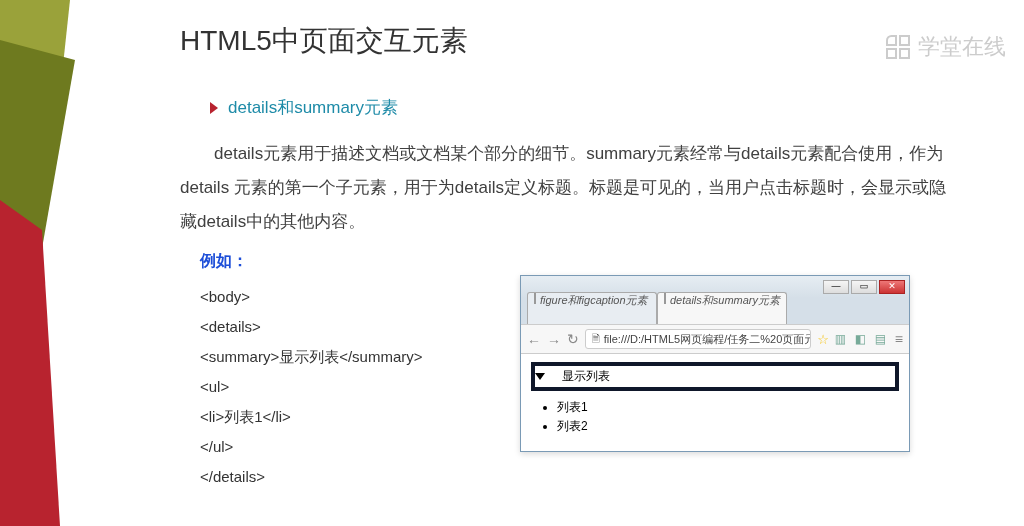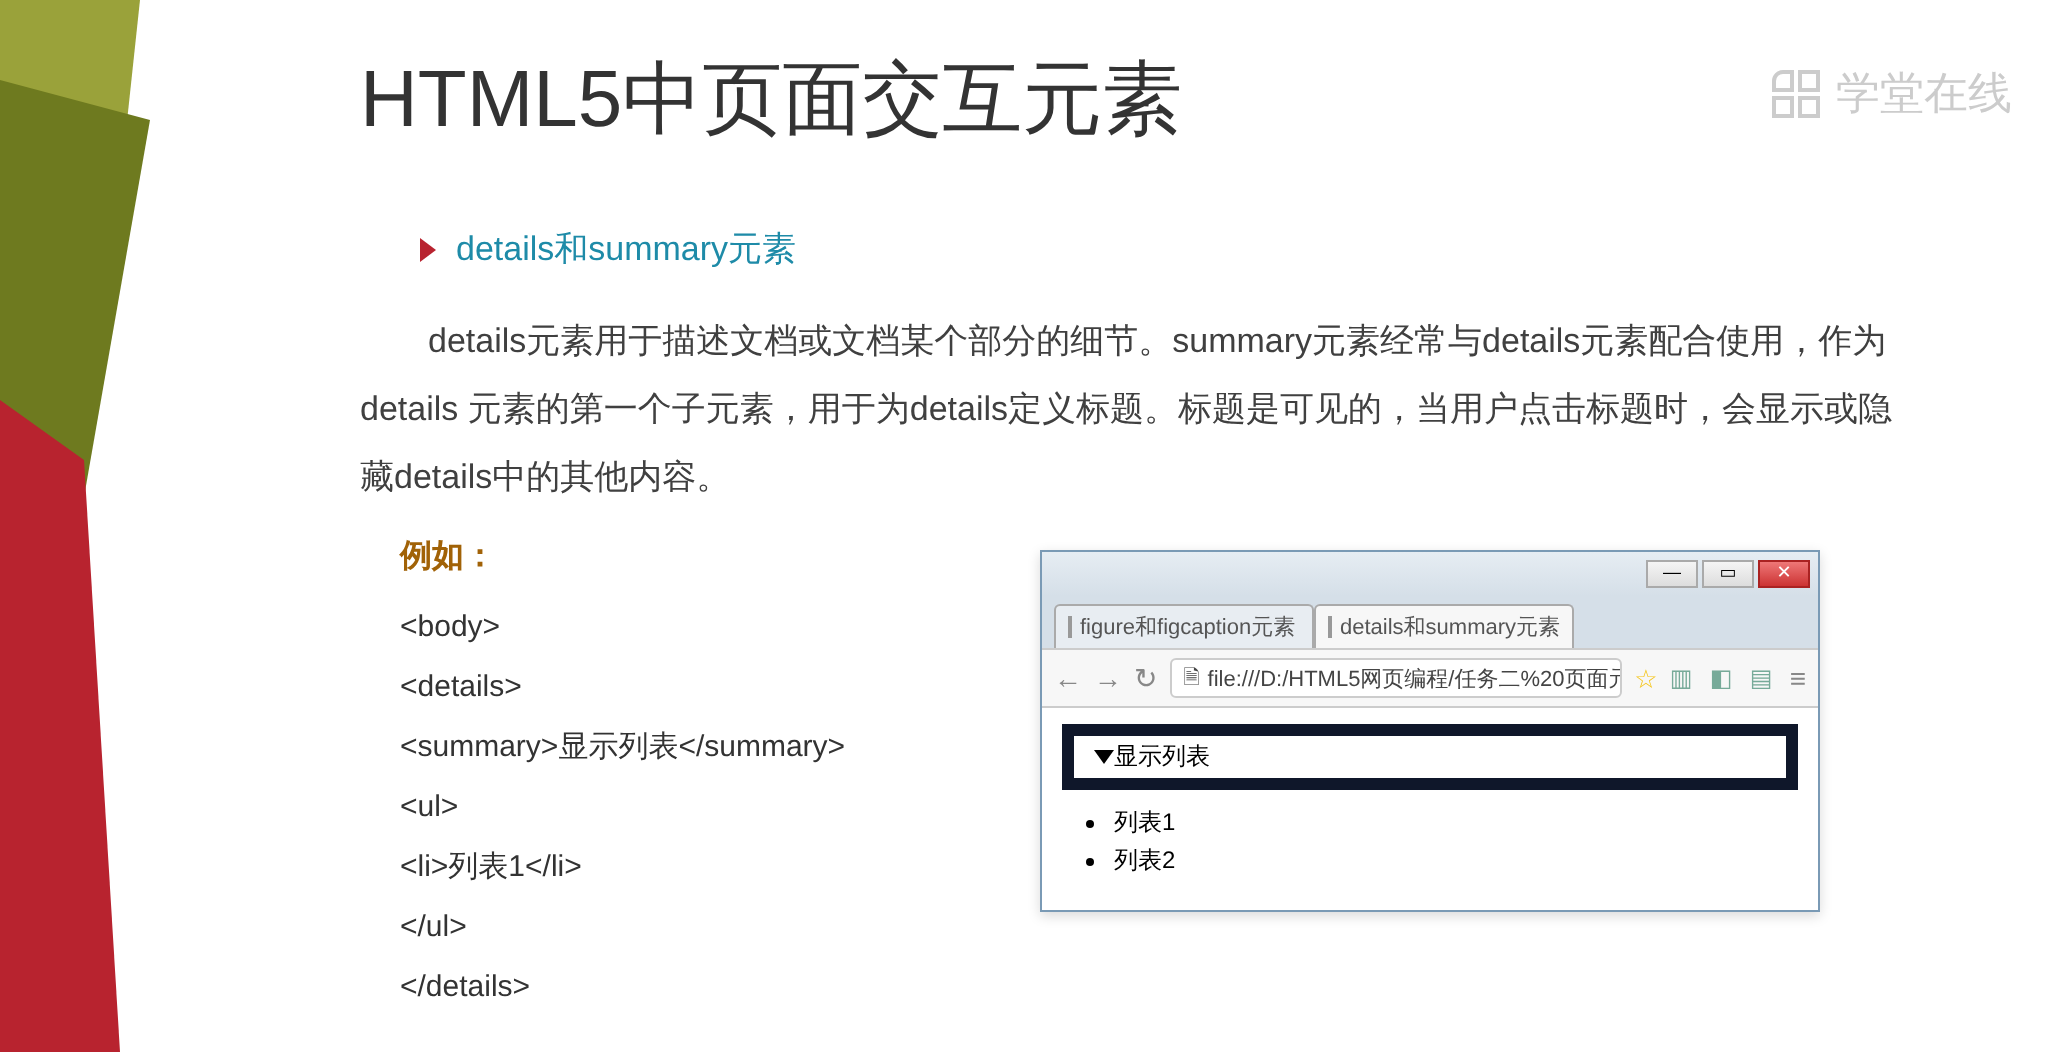--- a/index.html
+++ b/index.html
@@ -33,21 +33,21 @@
 .logo-icon { width: 24px; height: 24px; display: grid; grid-template-columns: 1fr 1fr; gap: 2px; transform: rotate(0deg); }
 .logo-icon span { border: 2px solid #ccc; }
 .logo-icon span:nth-child(1){ border-radius: 50% 0 0 0; }
 .content {
   position: absolute;
   left: 180px;
   top: 22px;
   width: 780px;
 }
 h1 {
-  font-size: 40px;
+  font-size: 28px;
   font-weight: 300;
   color: #333;
   margin-bottom: 36px;
 }
 .bullet-row {
   display: flex;
   align-items: center;
   gap: 10px;
   margin-left: 30px;
   margin-bottom: 18px;
@@ -63,21 +63,21 @@
   font-size: 17px;
 }
 .para {
   font-size: 17px;
   color: #404040;
   line-height: 2.0;
   text-indent: 2em;
   margin-bottom: 12px;
 }
 .example-label {
-  color: #a16207;
+  color: #1d4ed8;
   font-weight: bold;
   font-size: 16px;
   margin-left: 20px;
   margin-bottom: 10px;
 }
 .code-block {
   margin-left: 20px;
   font-size: 15px;
   color: #333;
   line-height: 2.0;
@@ -113,33 +113,34 @@
 .bm-tabs {
   height: 26px;
   background: #d5dfe8;
   display: flex;
   align-items: flex-end;
   padding-left: 6px;
   gap: 0;
   font-size: 11px;
 }
 .tab {
-  height: 22px;
+  height: 32px;
   padding: 0 8px 0 6px;
   display: flex;
-  align-items: center;
+  align-items: flex-start;
   gap: 4px;
   border: 1px solid #aaa;
   border-bottom: none;
   border-radius: 3px 3px 0 0;
   background: #e8edf2;
   color: #555;
   max-width: 130px;
   white-space: nowrap;
   overflow: hidden;
+  font-style: italic;
 }
 .tab.active { background: #f7f7f7; }
 .tab .favicon { width: 11px; height: 11px; border: 1px solid #999; background:#fff; font-size:8px; text-align:center; line-height:9px;}
 .tab .x { color:#999; font-size:11px; margin-left:4px;}
 .bm-toolbar {
   height: 30px;
   background: #f7f7f7;
   border-top: 1px solid #ccc;
   border-bottom: 1px solid #ccc;
   display: flex;
@@ -166,25 +167,25 @@
   white-space: nowrap;
 }
 .addr .file-icon { font-size:10px; }
 .star { color: #f5c518; font-size: 13px; }
 .tb-icon { width:14px; height:14px; font-size:12px; color:#7a9; }
 .bm-page {
   padding: 8px 10px 14px 10px;
   font-size: 12px;
 }
 .details-head {
-  border: 6px solid #0f172a;
-  padding: 2px 10px;
-  display: flex;
-  align-items: center;
-  gap: 0;
+  border: 4px solid #0f172a;
+  padding: 2px 0;
+  display: flex;
+  align-items: center;
+  gap: 17px;
   background: #fff;
 }
 .tri-down {
   width: 0; height: 0;
   border-left: 5px solid transparent;
   border-right: 5px solid transparent;
   border-top: 7px solid #000;
 }
 .bm-list {
   margin: 8px 0 0 26px;

